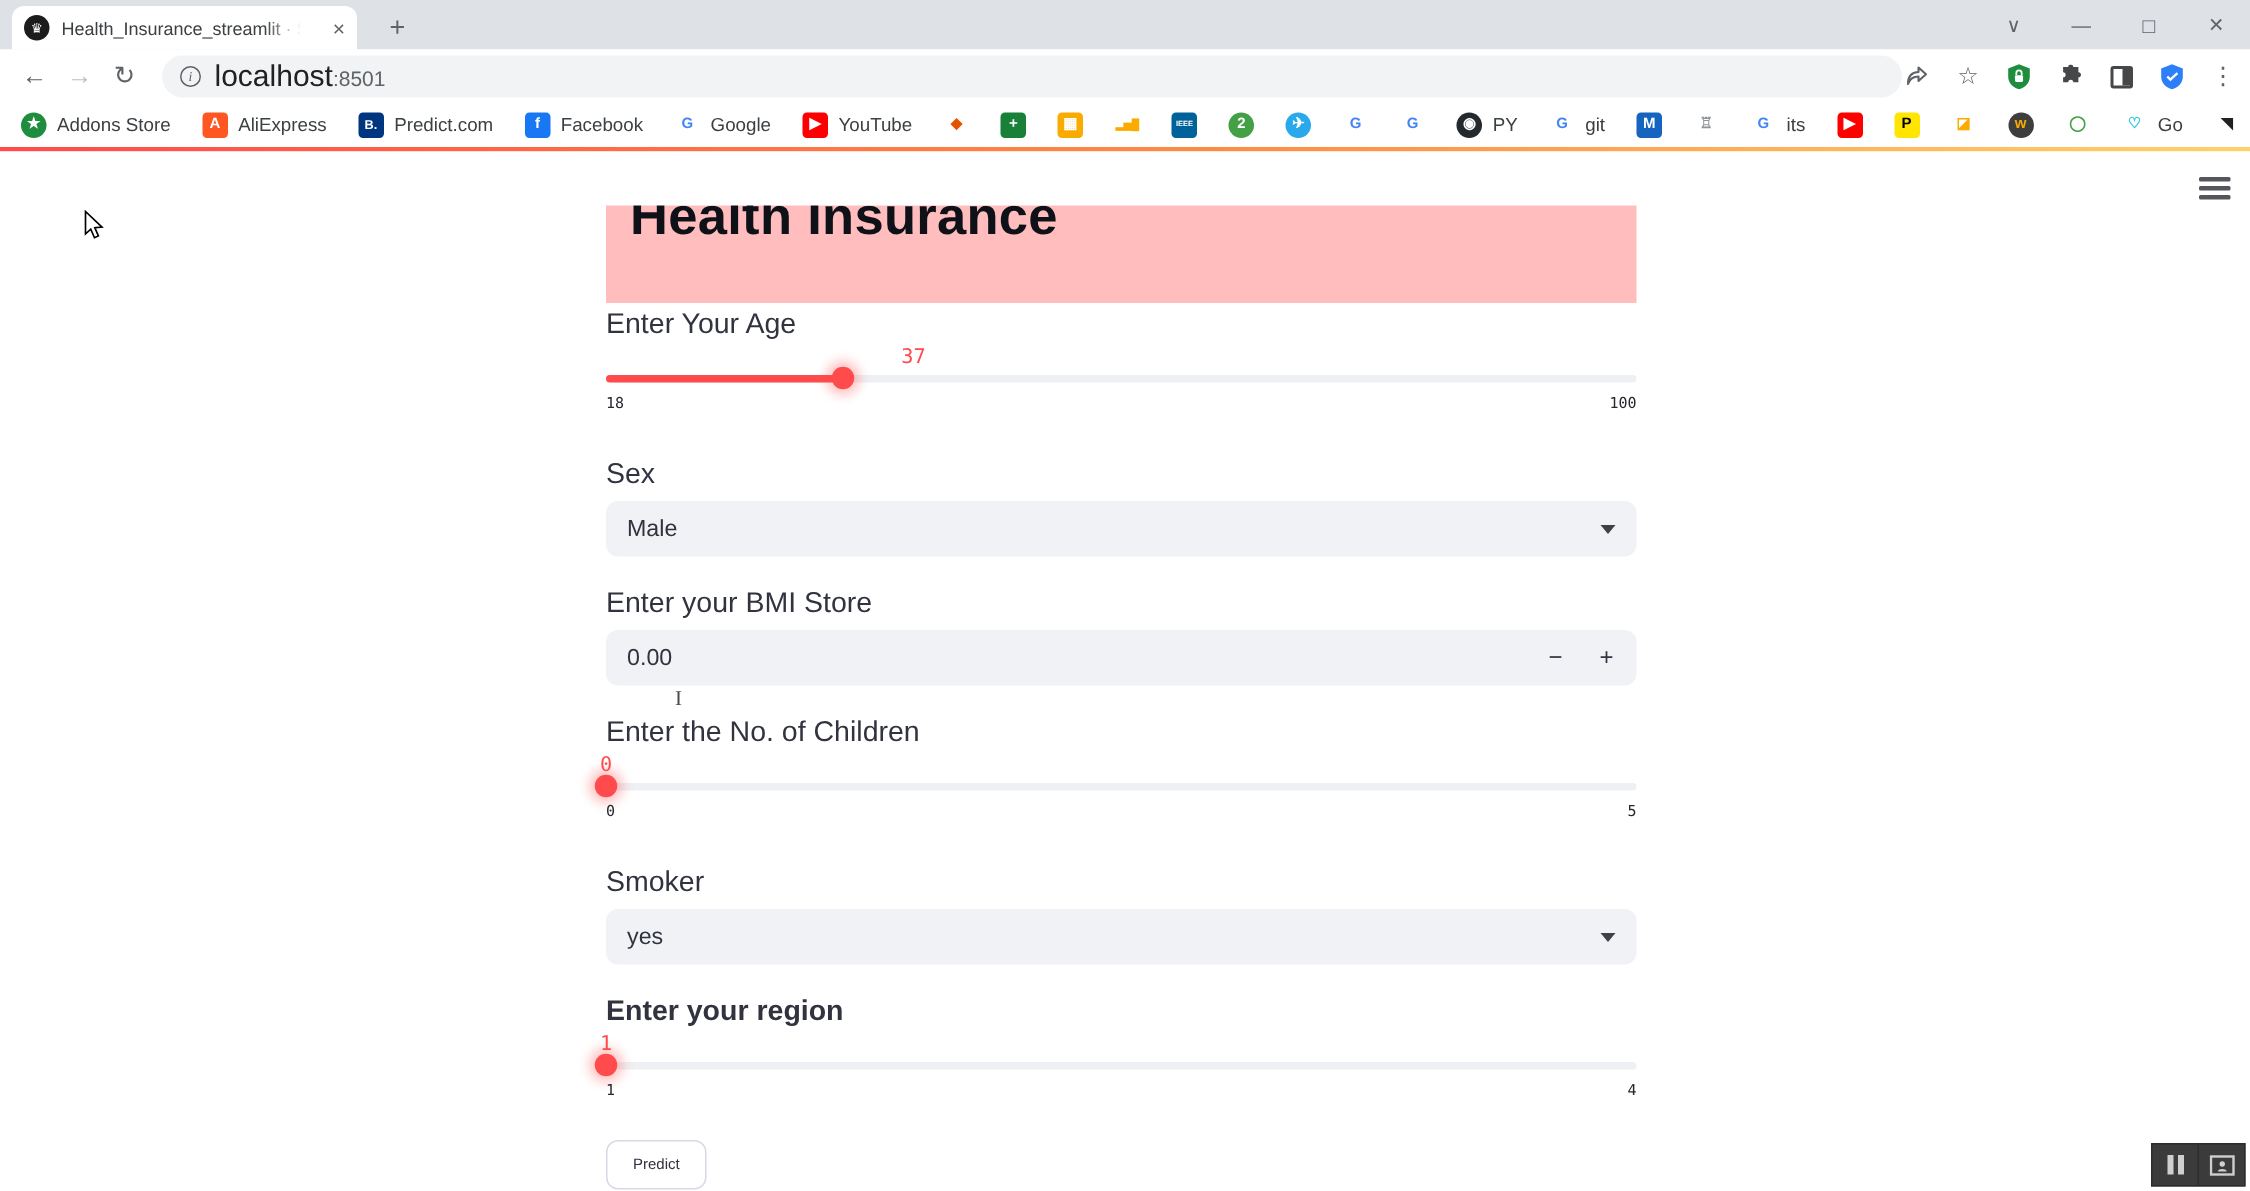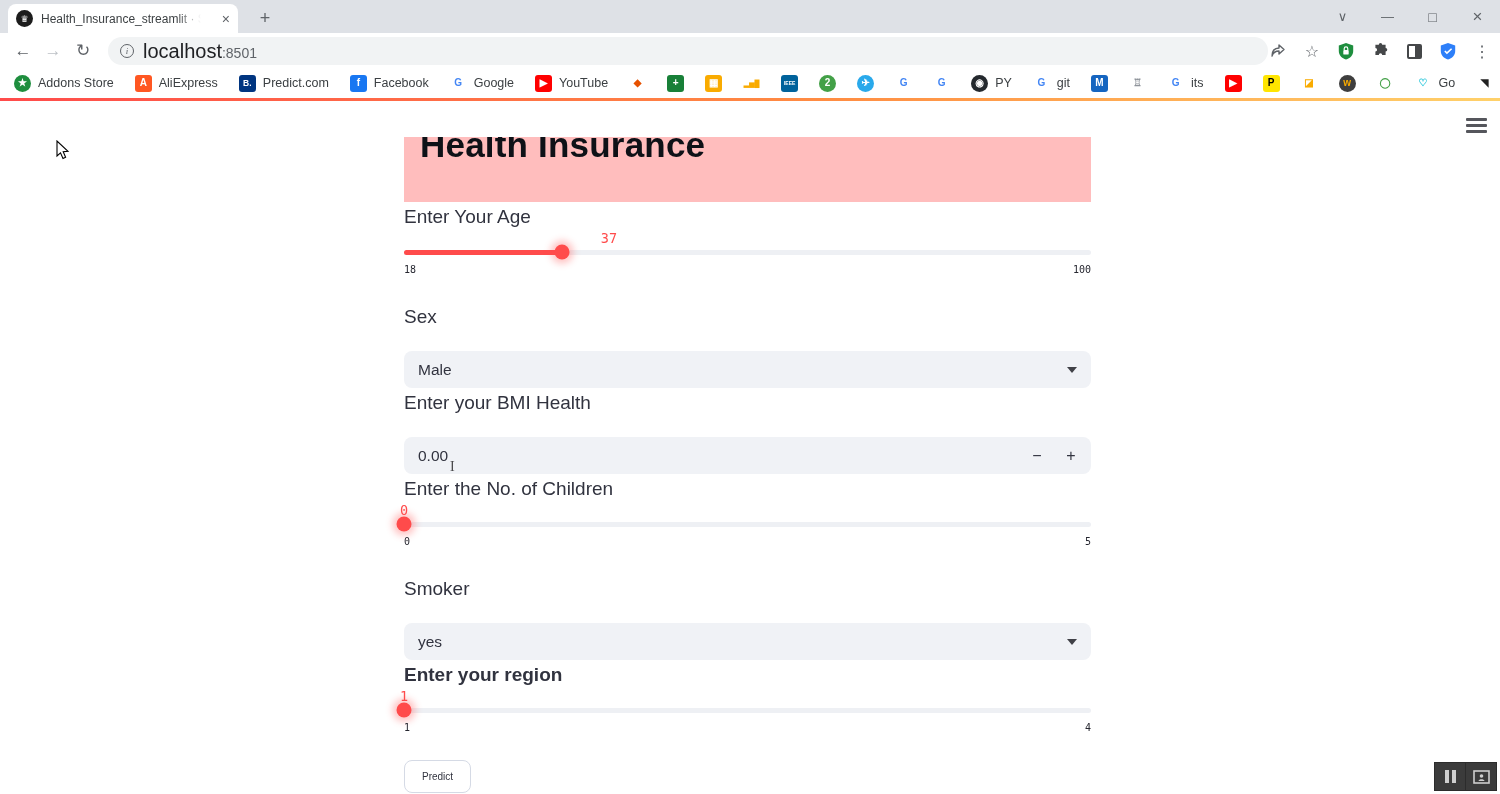--- a/index.html
+++ b/index.html
@@ -57,21 +57,21 @@
   .slider { position:absolute; left:0; width:687px; }
   .slider .track { position:absolute; left:0; top:0; width:687px; height:4.5px; border-radius:3px; background:#eef0f4; }
   .slider .fill { position:absolute; left:0; top:0; height:4.5px; border-radius:3px; background:#ff4b4b; }
   .slider .thumb { position:absolute; top:2px; width:15px; height:15px; border-radius:50%; background:#ff4b4b;
                    transform:translate(-50%,-50%); box-shadow:0 0 7px 4px rgba(255,75,75,.33); }
   .slider .val { position:absolute; top:-20px; transform:translateX(-50%);
                  font-family:"DejaVu Sans Mono", monospace; font-size:13.5px; color:#ff4b4b; }
   .slider .minmax { position:absolute; top:14px; width:687px; display:flex; justify-content:space-between;
                     font-family:"DejaVu Sans Mono", monospace; font-size:10px; color:#262730; }
   .inputbox { position:absolute; left:0; width:687px; height:37px; background:#f0f2f6; border-radius:8px;
-              display:flex; align-items:center; padding:0 14px; font-size:15.5px; color:#31333f;margin-top:17px; }
+              display:flex; align-items:center; padding:0 14px; font-size:15.5px; color:#31333f; }
   .caret { margin-left:auto; width:0; height:0; border-left:5px solid transparent; border-right:5px solid transparent;
            border-top:6px solid #404147; }
   .stepper { margin-left:auto; display:flex; gap:22px; font-size:16px; color:#31333f; }
   .stepper span { width:12px; text-align:center; }
   .predict { position:absolute; left:0; top:659px; height:33px; padding:0 17px; background:#fff;
              border:1px solid #d5dae5; border-radius:8px; font-size:10px; color:#31333f;
              font-family:"Liberation Sans", sans-serif; display:flex; align-items:center; }
   
   .recorder { position:absolute; left:1434px; top:762px; width:63px; height:29px; background:#3b3b3b;
               display:flex; border:1px solid #2c2c2c; }
@@ -260,21 +260,21 @@
         <span>100</span>
       </div>
     </div>
 
     <div class="field-label" style="top:205px;text-align:center;">Sex</div>
     <div class="inputbox" style="top:233px;">
       <span>Male</span>
       <span class="caret"></span>
     </div>
 
-    <div class="field-label" style="top:291px;">Enter your BMI Health</div>
+    <div class="field-label" style="top:291px;">Enter your BMI Store</div>
     <div class="inputbox" style="top:319px;">
       <span>0.00</span>
       <span class="stepper">
         <span>−</span>
         <span>+</span>
       </span>
     </div>
 
     <div class="field-label" style="top:377px;">Enter the No. of Children</div>
     <div class="slider" style="top:421px;">

